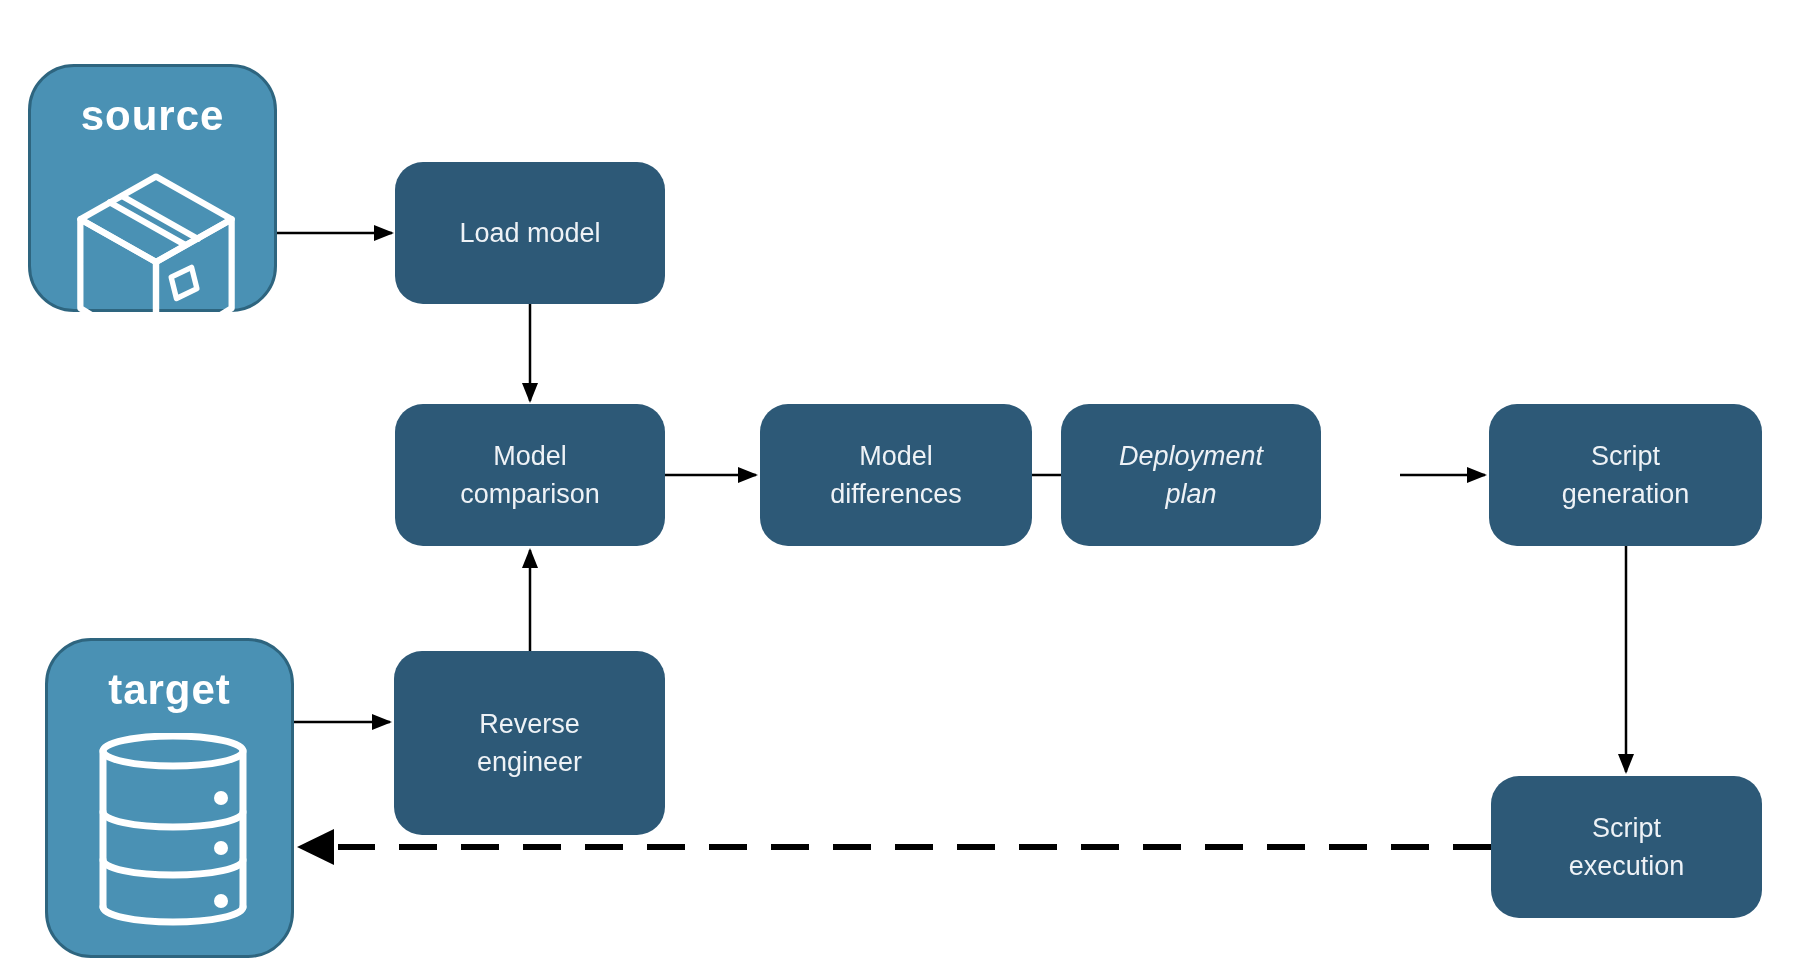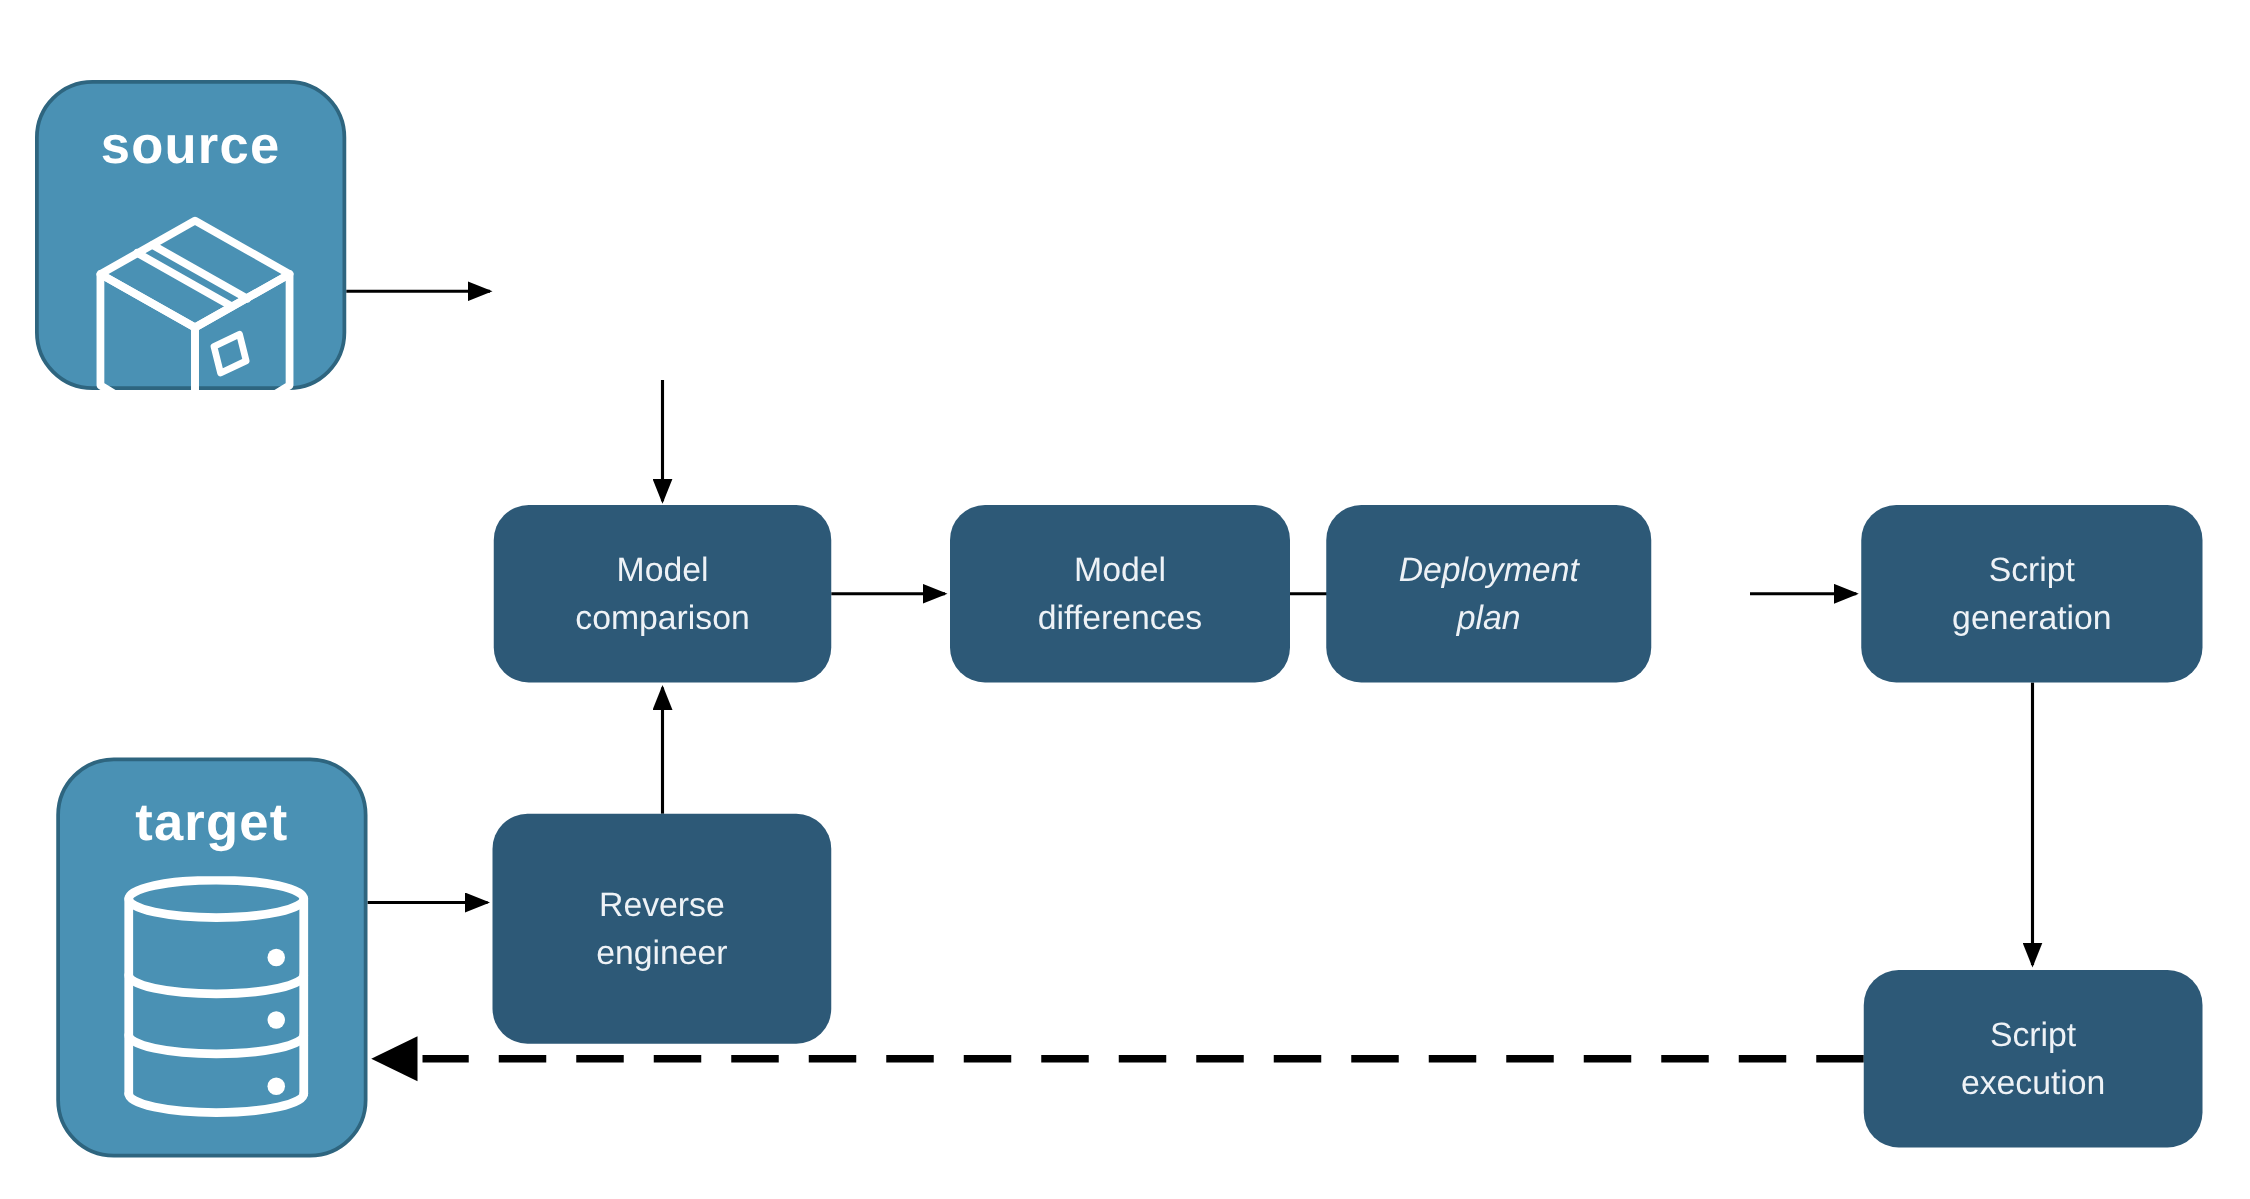--- a/index.html
+++ b/index.html
@@ -68,21 +68,21 @@
   .node-label {
     color: var(--node-text, #eef2f6);
     font-size: 27px;
     line-height: 38px;
     text-align: center;
     white-space: pre-line;
   }
 
   
   .endpoint.source { left: 28px;  top: 32px;  width: 249px; height: 248px; margin-top: 32px; }
-  .endpoint.target { left: 45px;  top: 606px; width: 249px; height: 320px; }
+  .endpoint.target { left: 45px;  top: 638px; width: 249px; height: 320px; }
 
   
   .node.load-model        { left: 395px;  top: 162px; width: 270px; height: 142px; }
   .node.model-comparison  { left: 395px;  top: 404px; width: 270px; height: 142px; }
   .node.model-differences { left: 760px;  top: 404px; width: 272px; height: 142px; }
   .node.deployment-plan   { left: 1061px; top: 404px; width: 260px; height: 142px; font-style: italic; }
   .node.script-generation { left: 1489px; top: 404px; width: 273px; height: 142px; }
   .node.reverse-engineer  { left: 394px;  top: 651px; width: 271px; height: 184px; }
   .node.script-execution  { left: 1491px; top: 776px; width: 271px; height: 142px; }
 </style>
@@ -131,20 +131,23 @@
       <line class="icon-stroke" x1="145" y1="18" x2="145" y2="174"></line>
       <path class="icon-stroke" d="M5,174 A70,15 0 0 0 145,174"></path>
       <path class="icon-stroke" d="M5,79 A70,15 0 0 0 145,79"></path>
       <path class="icon-stroke" d="M5,127 A70,15 0 0 0 145,127"></path>
       <circle class="icon-dot" cx="123" cy="65" r="7"></circle>
       <circle class="icon-dot" cx="123" cy="115" r="7"></circle>
       <circle class="icon-dot" cx="123" cy="168" r="7"></circle>
     </svg>
   </div>
 
+  <div class="node load-model">
+    <span class="node-label">Load model</span>
+  </div>
   <div class="node model-comparison">
     <span class="node-label">Model
 comparison</span>
   </div>
   <div class="node model-differences">
     <span class="node-label">Model
 differences</span>
   </div>
   <div class="node deployment-plan">
     <span class="node-label">Deployment

